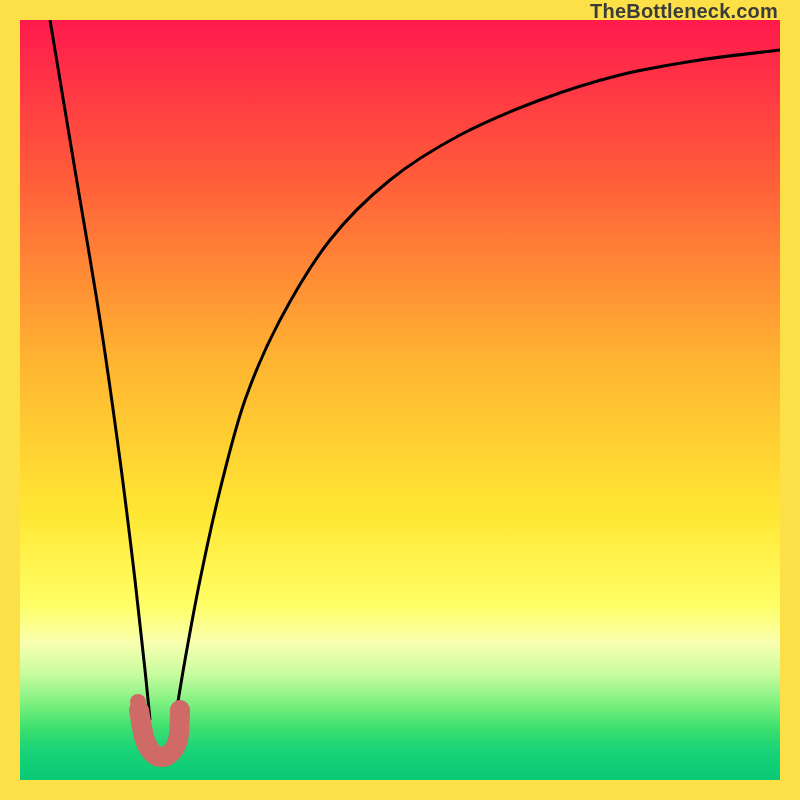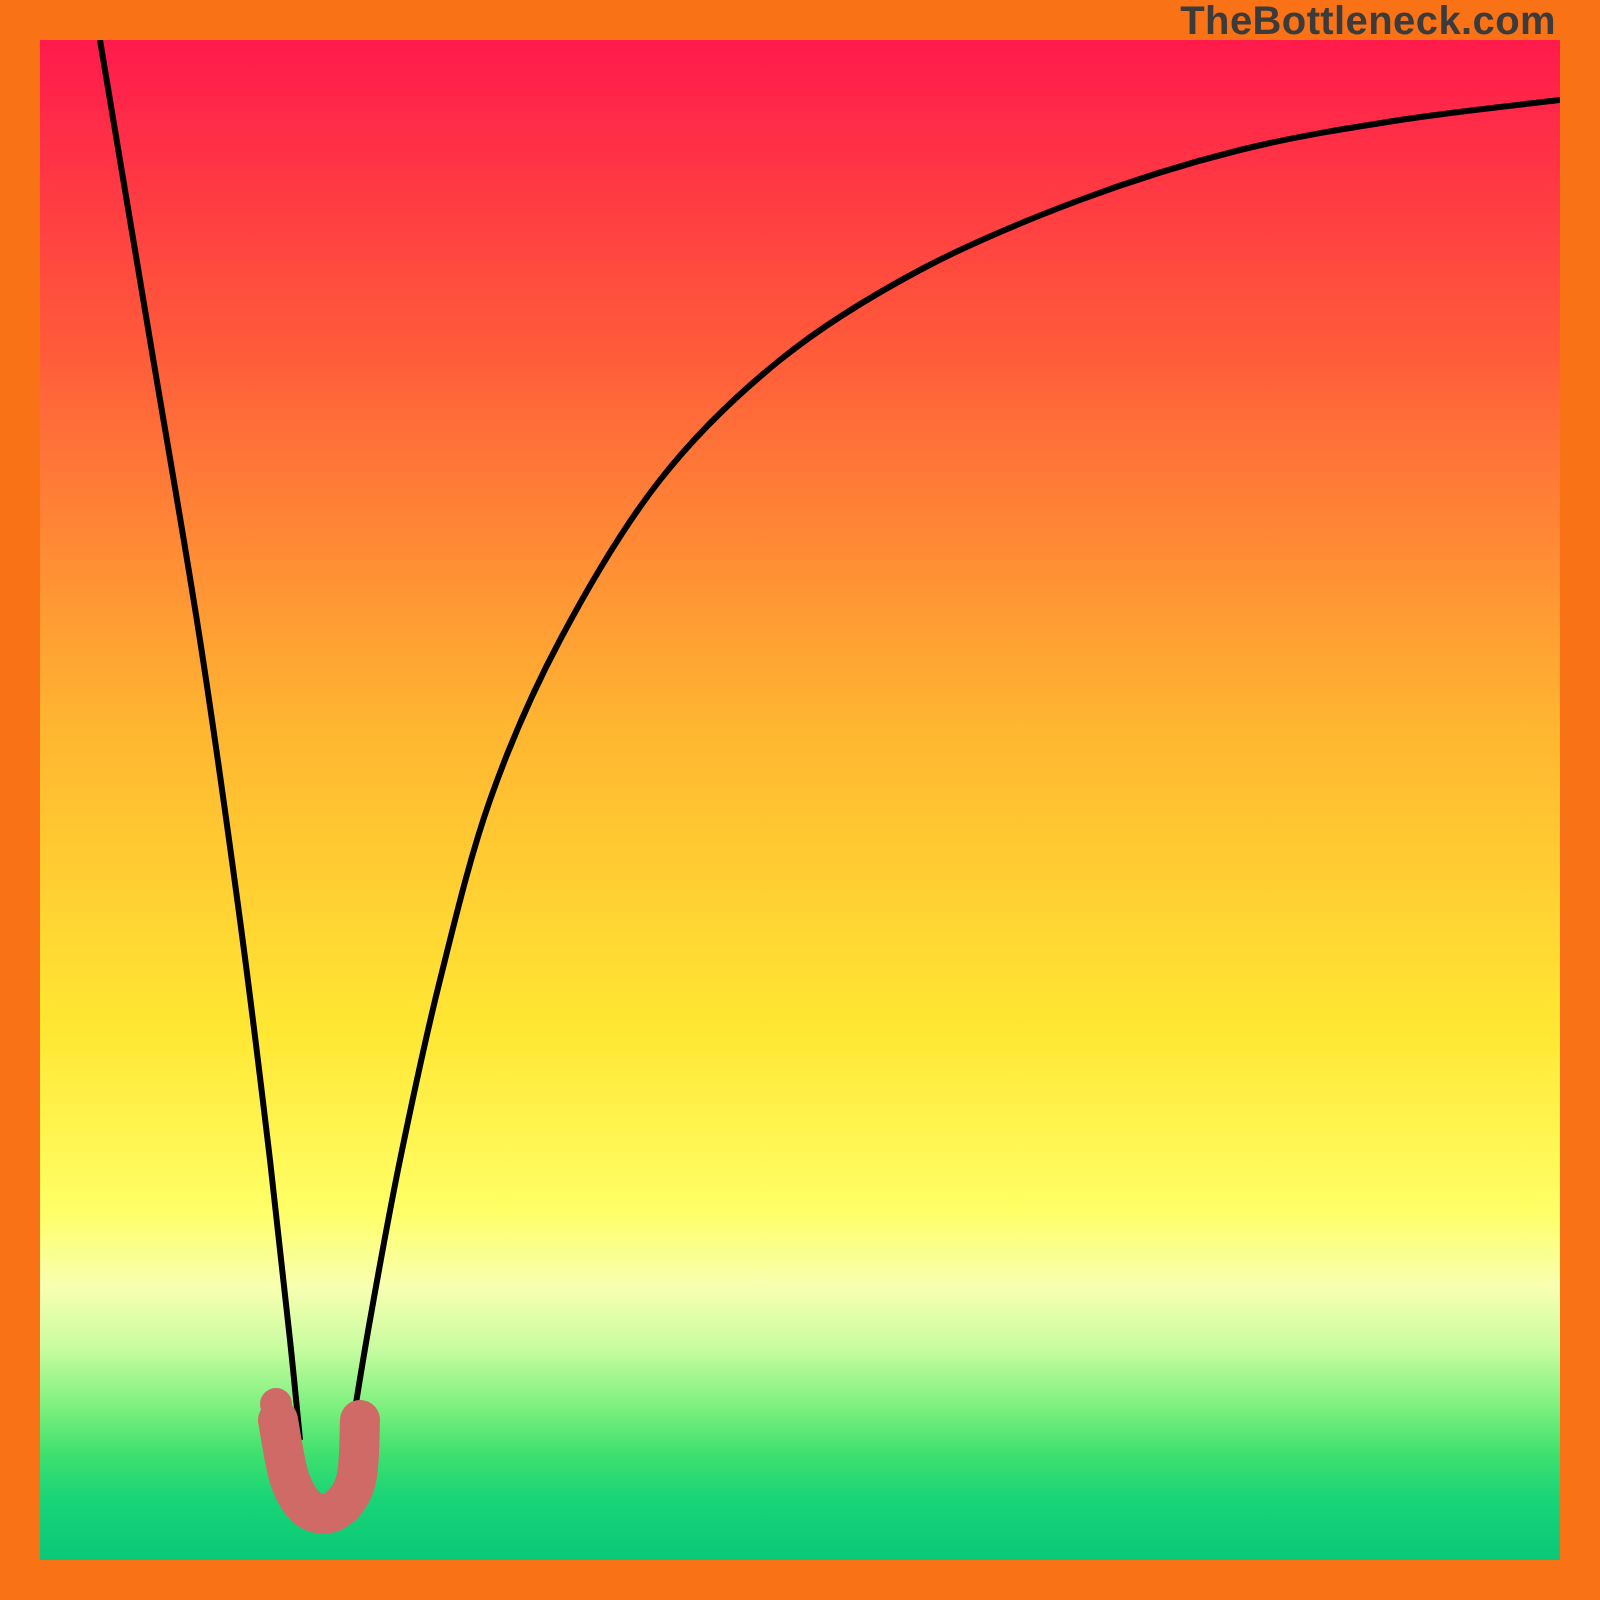--- a/index.html
+++ b/index.html
@@ -9,21 +9,21 @@
     height: 800px;
     overflow: hidden;
     background: #000;
     font-family: Arial, Helvetica, sans-serif;
   }
   .frame {
     position: absolute;
     top: 0; left: 0;
     width: 800px;
     height: 800px;
-    background: #f97316;
+    background: #fde047;
   }
   .plot-area {
     position: absolute;
     top: 20px;
     left: 20px;
     width: 760px;
     height: 760px;
     overflow: hidden;
   }
   .watermark {

